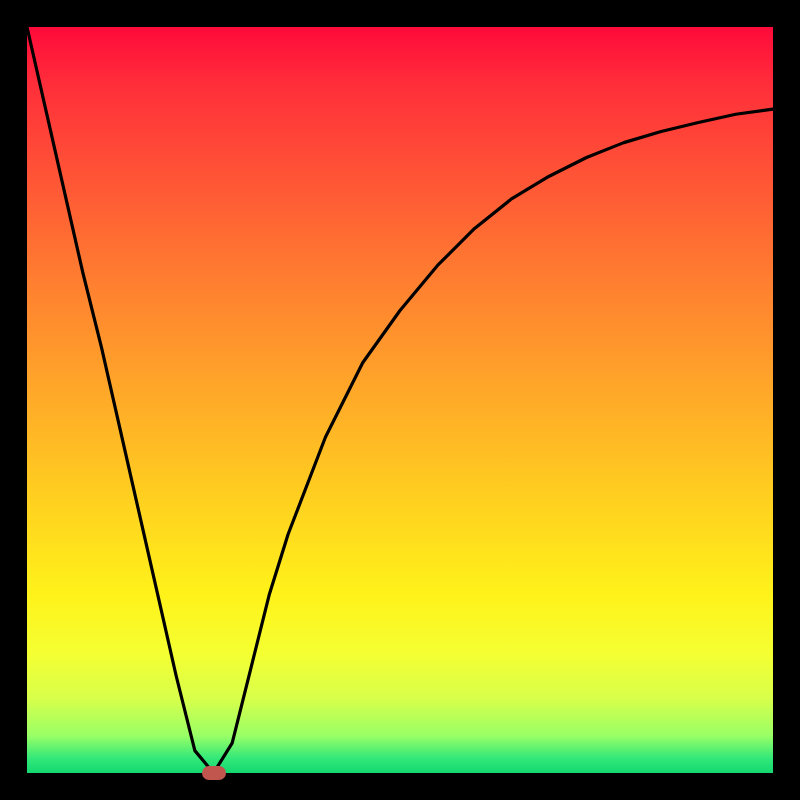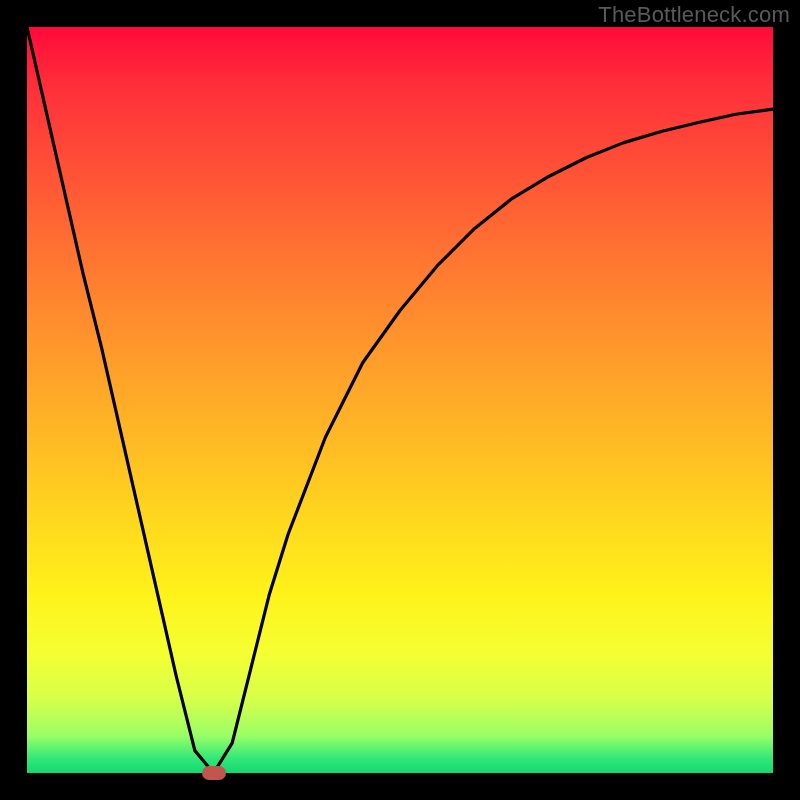--- a/index.html
+++ b/index.html
@@ -67,21 +67,20 @@
     border-radius: 7px;
     transform: translate(-50%, -50%);
     z-index: 3;
   }
 </style>
 </head>
 <body>
 
 <div class="frame">
 
-  <div class="watermark">TheBottleneck.com</div>
 
   <div class="plot">
     <svg class="curve" viewBox="0 0 746 746" preserveAspectRatio="none">
       <path id="curve-path" d="M0.00 0.00 L18.65 82.06 L37.30 164.12 L55.95 246.18 L74.60 320.78 L93.25 402.84 L111.90 484.90 L130.55 566.96 L149.20 649.02 L167.85 723.62 L186.50 746.00 L205.15 716.16 L223.80 641.56 L242.45 566.96 L261.10 507.28 L298.40 410.30 L335.70 335.70 L373.00 283.48 L410.30 238.72 L447.60 201.42 L484.90 171.58 L522.20 149.20 L559.50 130.55 L596.80 115.63 L634.10 104.44 L671.40 95.49 L708.70 87.28 L746.00 82.06" fill="none" stroke="#000" stroke-width="3.2" stroke-linecap="round" stroke-linejoin="round"></path>
     </svg>
     <div id="min-marker" class="marker" style="left: 186.5px; top: 746px;"></div>
   </div>
 
 </div>
 

